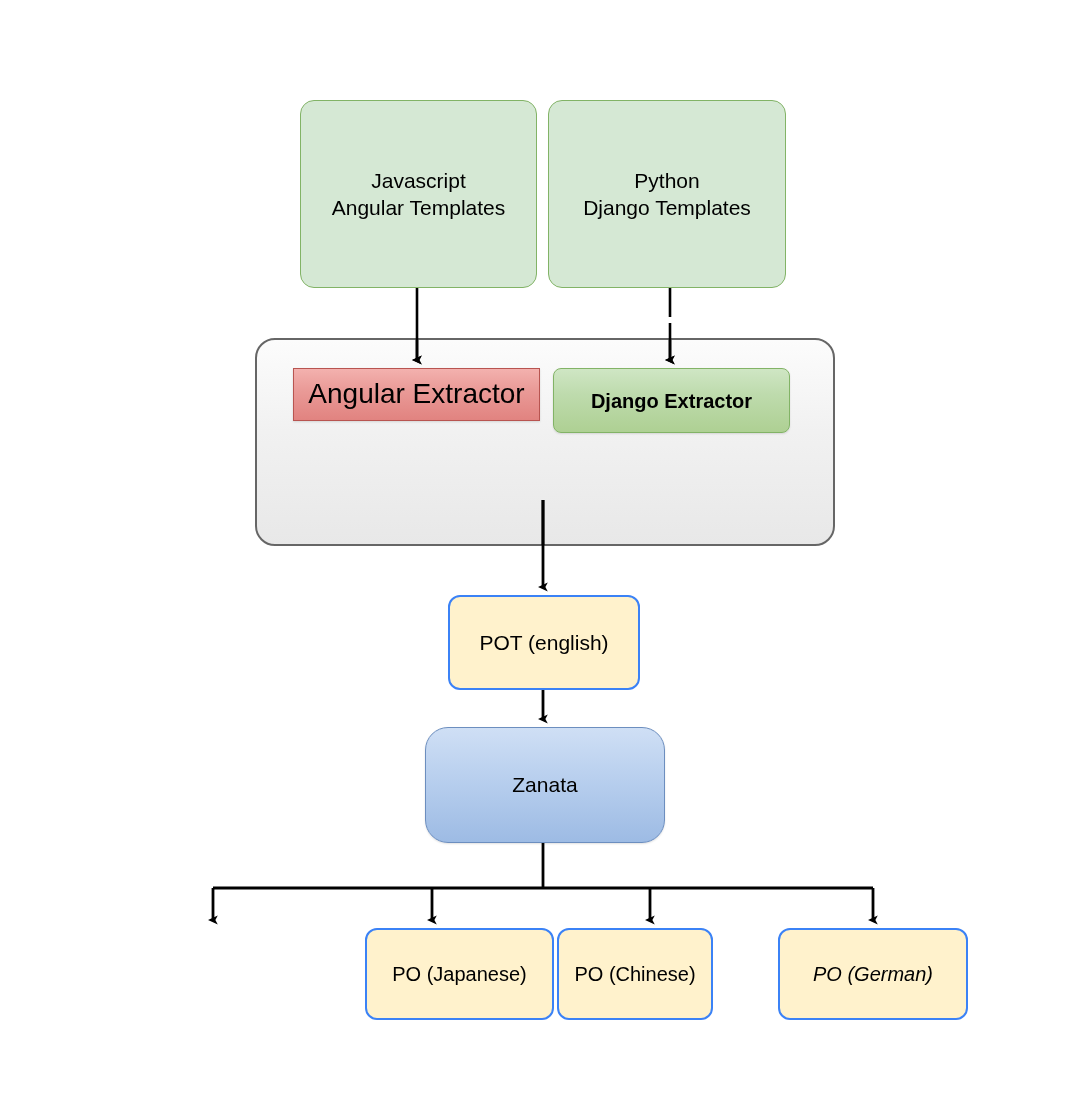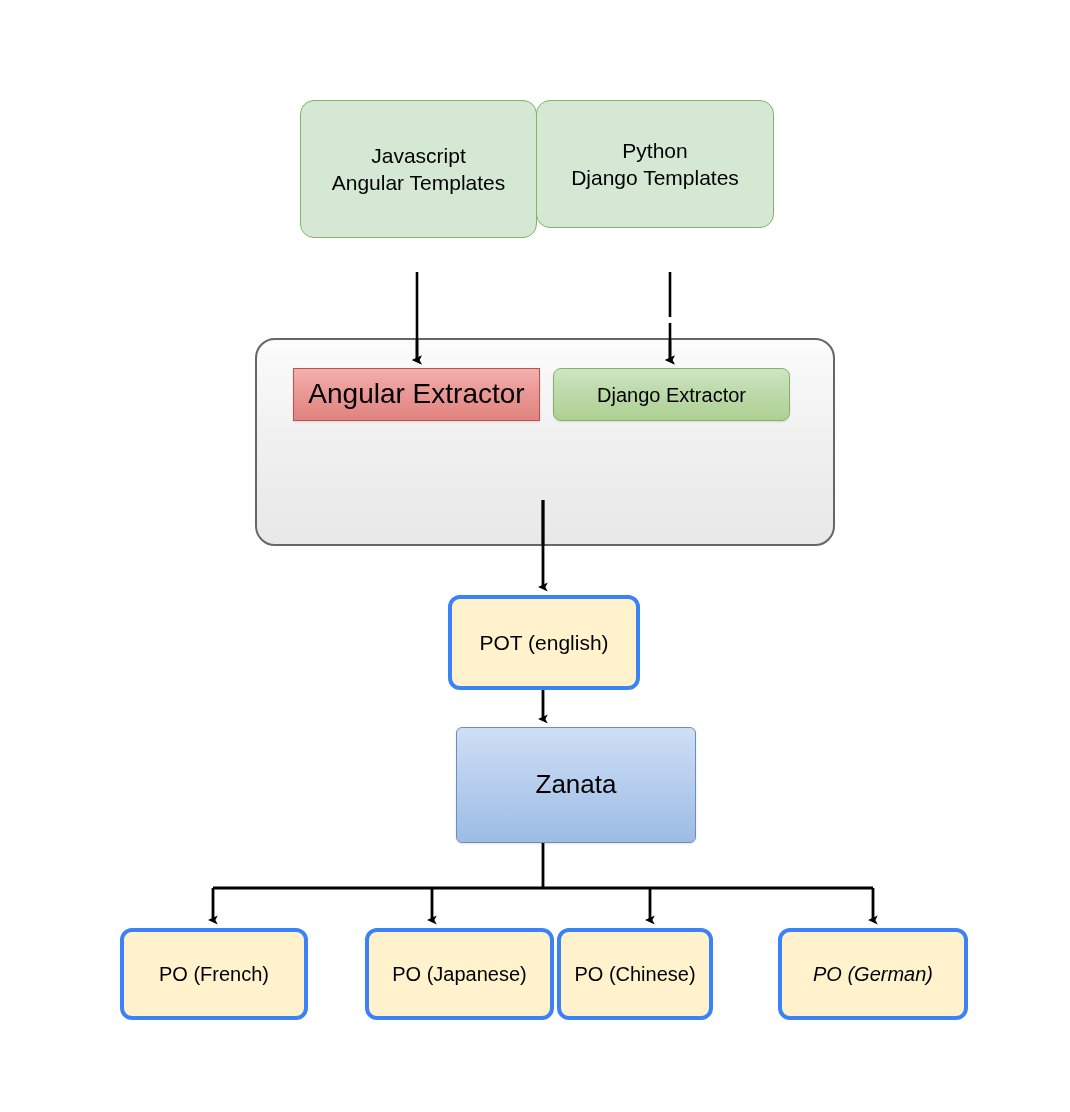--- a/index.html
+++ b/index.html
@@ -65,29 +65,28 @@
   .node-blue {
     background: linear-gradient(180deg, #cfdff5 0%, #b7ceee 40%, #9dbbe4 100%);
     border: 1px solid #6c8ebf;
     border-radius: 8px;
     font-size: 20px;
     box-shadow: 0 1px 2px rgba(0,0,0,0.12);
   }
   .node-blue-lg {
     background: linear-gradient(180deg, #cfdff5 0%, #b8cfee 45%, #9dbbe4 100%);
     border: 1px solid #6c8ebf;
-    border-radius: 6px;
-    font-size: 26px;
+    border-radius: 23px;
+    font-size: 21px;
     box-shadow: 0 1px 2px rgba(0,0,0,0.12);
-    margin-left: 31px;
   }
   
   .node-yellow {
     background: #fff2cc;
-    border: 4px solid #3b82f6;
+    border: 2px solid #3b82f6;
     border-radius: 12px;
     font-size: 21px;
   }
   
   #edges {
     position: absolute;
     left: 0; top: 0;
     width: 1070px;
     height: 1112px;
     z-index: 2;
@@ -142,50 +141,47 @@
   </svg>
 
   <div class="container-grey" style="left:255px; top:338px; width:580px; height:208px;"></div>
 
   <svg id="edges-top" viewBox="0 0 1070 1112">
     <path d="M417,340 L417,360" stroke="#000000" stroke-width="2.6" fill="none" marker-end="url(#ah)"></path>
     <path d="M670,340 L670,360" stroke="#000000" stroke-width="2.6" fill="none" marker-end="url(#ah)"></path>
     <path d="M543,500 L543,545" stroke="#000000" stroke-width="2.8" fill="none"></path>
   </svg>
 
-  <div class="node node-green" style="left:300px; top:100px; width:237px; height:138px;">
+  <div class="node node-green" style="left:300px; top:100px; width:237px; height:188px;">
     <span>Javascript
 Angular Templates</span>
   </div>
 
-  <div class="node node-green" style="left:536px; top:100px; width:238px; height:128px;">
+  <div class="node node-green" style="left:548px; top:100px; width:238px; height:188px;">
     <span>Python
 Django Templates</span>
   </div>
 
   <div class="node node-red" style="left:293px; top:368px; width:247px; height:53px;">
     <span>Angular Extractor</span>
   </div>
 
-  <div class="node node-green-grad" style="left:553px; top:368px; width:237px; height:53px;">
+  <div class="node node-green-grad" style="left:553px; top:368px; width:237px; height:65px;font-weight:bold;">
     <span>Django Extractor</span>
   </div>
 
 
   <div class="node node-yellow" style="left:448px; top:595px; width:192px; height:95px;">
     <span>POT (english)</span>
   </div>
 
   <div class="node node-blue-lg" style="left:425px; top:727px; width:240px; height:116px;">
     <span>Zanata</span>
   </div>
 
-  <div class="node node-yellow" style="left:120px; top:928px; width:188px; height:92px; font-size:20px;">
-    <span>PO (French)</span>
-  </div>
 
   <div class="node node-yellow" style="left:337px; top:928px; width:189px; height:92px; font-size:20px;margin-left:28px;">
     <span>PO (Japanese)</span>
   </div>
 
   <div class="node node-yellow" style="left:557px; top:928px; width:156px; height:92px; font-size:20px;">
     <span>PO (Chinese)</span>
   </div>
 
   <div class="node node-yellow" style="left:778px; top:928px; width:190px; height:92px; font-size:20px;font-style:italic;">

